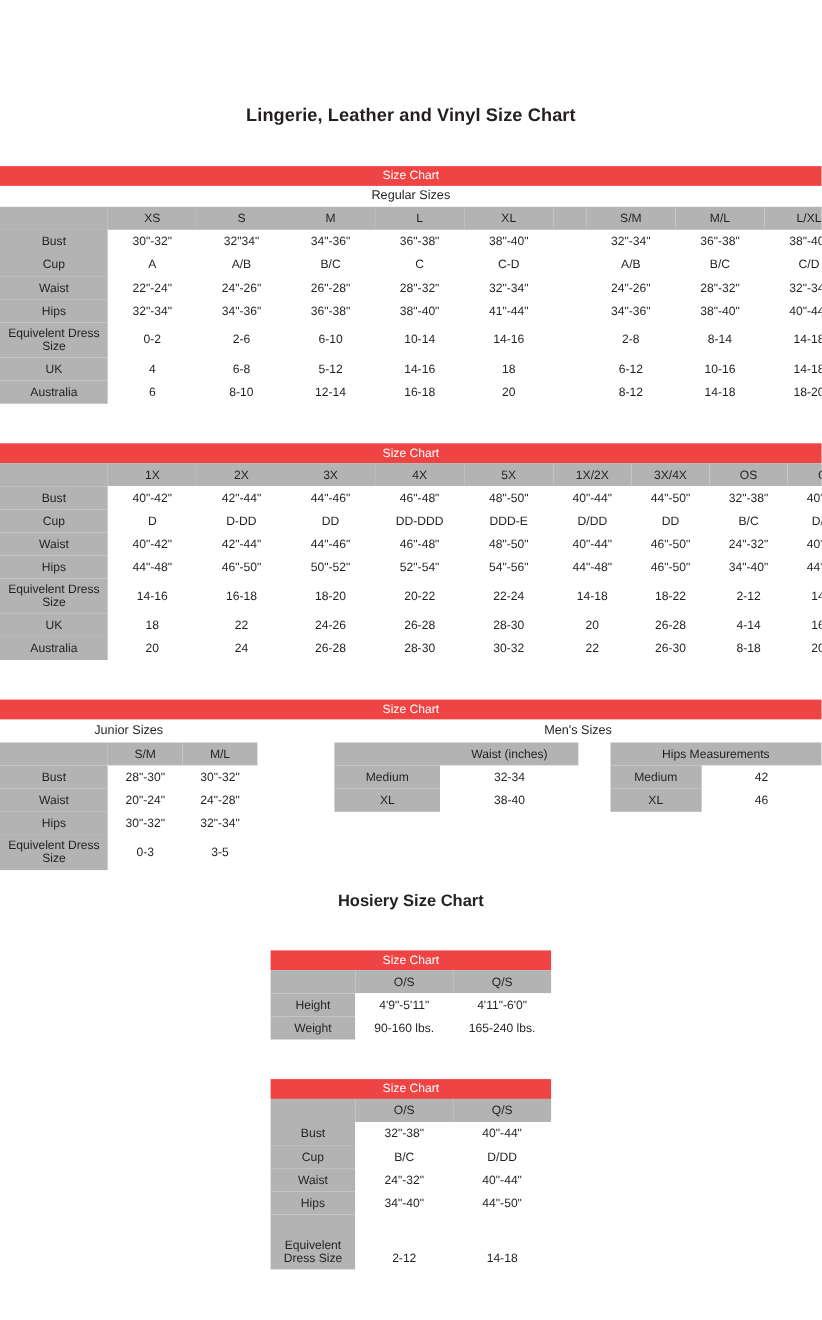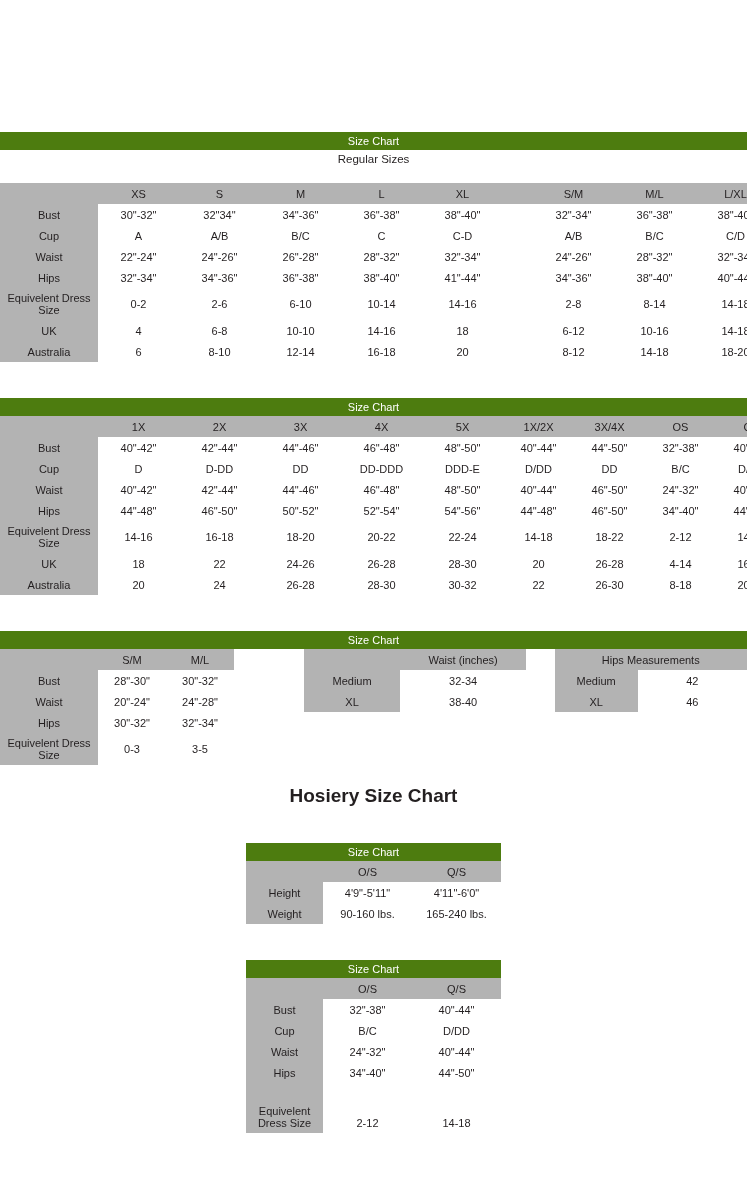--- a/index.html
+++ b/index.html
@@ -22,28 +22,28 @@
   }
   h1.main-title {
     font-size: 16.5px;
     font-weight: bold;
     text-align: center;
     margin: 0 0 18px 0;
     letter-spacing: 0.1px;
     color: #231f20;
   }
   h2.section-title {
-    font-size: 19px;
+    font-size: 15px;
     font-weight: bold;
     text-align: center;
     margin: 20px 0 14px 0;
     color: #231f20;
   }
   .band {
-    background: #4d7c0f;
+    background: #ef4444;
     color: #ffffff;
     text-align: center;
     font-size: 11px;
     line-height: 18px;
     height: 18px;
     margin-top: 36px;
   }
   table.chart {
     border-collapse: collapse;
     table-layout: fixed;
@@ -76,21 +76,21 @@
   td.blank {
     background: #ffffff;
   }
   td.val {
     background: #ffffff;
   }
   .group-label {
     text-align: center;
     font-size: 11.5px;
     color: #231f20;
-    height: 33px;
+    height: 19px;
     line-height: 19px;
   }
   .regular-wrap { width: 747px; }
   .tall { height: 32px; }
 
   
   col.c-label { width: 98px; }
   col.c-cell { width: 81px; }
   col.c-gap { width: 30px; }
   col.c-cell2 { width: 81px; }
@@ -109,20 +109,21 @@
   .hosiery-wrap { width: 255px; margin: 0 auto; }
   table.hosiery { width: 255px; }
   .vivace-wrap { width: 255px; margin: 0 auto; }
   table.vivace { width: 255px; }
 </style>
 </head>
 <body>
 
 <div class="page">
 
+  <h1 class="main-title">Lingerie, Leather and Vinyl Size Chart</h1>
 
   <div class="band">Size Chart</div>
   <div class="group-label">Regular Sizes</div>
 
   <table class="chart regular-wrap">
     <colgroup>
       <col class="c-label">
         <col class="c-cell">
         <col class="c-cell">
         <col class="c-cell">
@@ -203,21 +204,21 @@
       <td class="val">14-16</td>
       <td class="blank"></td>
       <td class="val">2-8</td>
       <td class="val">8-14</td>
       <td class="val">14-18</td>
     </tr>
     <tr>
       <td class="rowhead">UK</td>
       <td class="val">4</td>
       <td class="val">6-8</td>
-      <td class="val">10-10</td>
+      <td class="val">5-12</td>
       <td class="val">14-16</td>
       <td class="val">18</td>
       <td class="blank"></td>
       <td class="val">6-12</td>
       <td class="val">10-16</td>
       <td class="val">14-18</td>
     </tr>
     <tr>
       <td class="rowhead">Australia</td>
       <td class="val">6</td>
@@ -342,20 +343,34 @@
       <td class="val">30-32</td>
       <td class="val">22</td>
       <td class="val">26-30</td>
       <td class="val">8-18</td>
       <td class="val">20-28</td>
     </tr>
   </tbody>
     </table>
 
   <div class="band">Size Chart</div>
+  <table class="chart regular-wrap">
+    <colgroup>
+        <col style="width:234px">
+        <col style="width:70px">
+        <col style="width:443px">
+      </colgroup>
+    <tbody>
+        <tr>
+      <td class="group-label">Junior Sizes</td>
+      <td></td>
+      <td class="group-label">Men's Sizes</td>
+    </tr>
+  </tbody>
+    </table>
 
   <div class="thirdrow">
     <div class="junior-block">
       <table class="chart junior">
         <colgroup>
             <col style="width:98px">
             <col style="width:68px">
             <col style="width:68px">
           </colgroup>
         <tbody>

